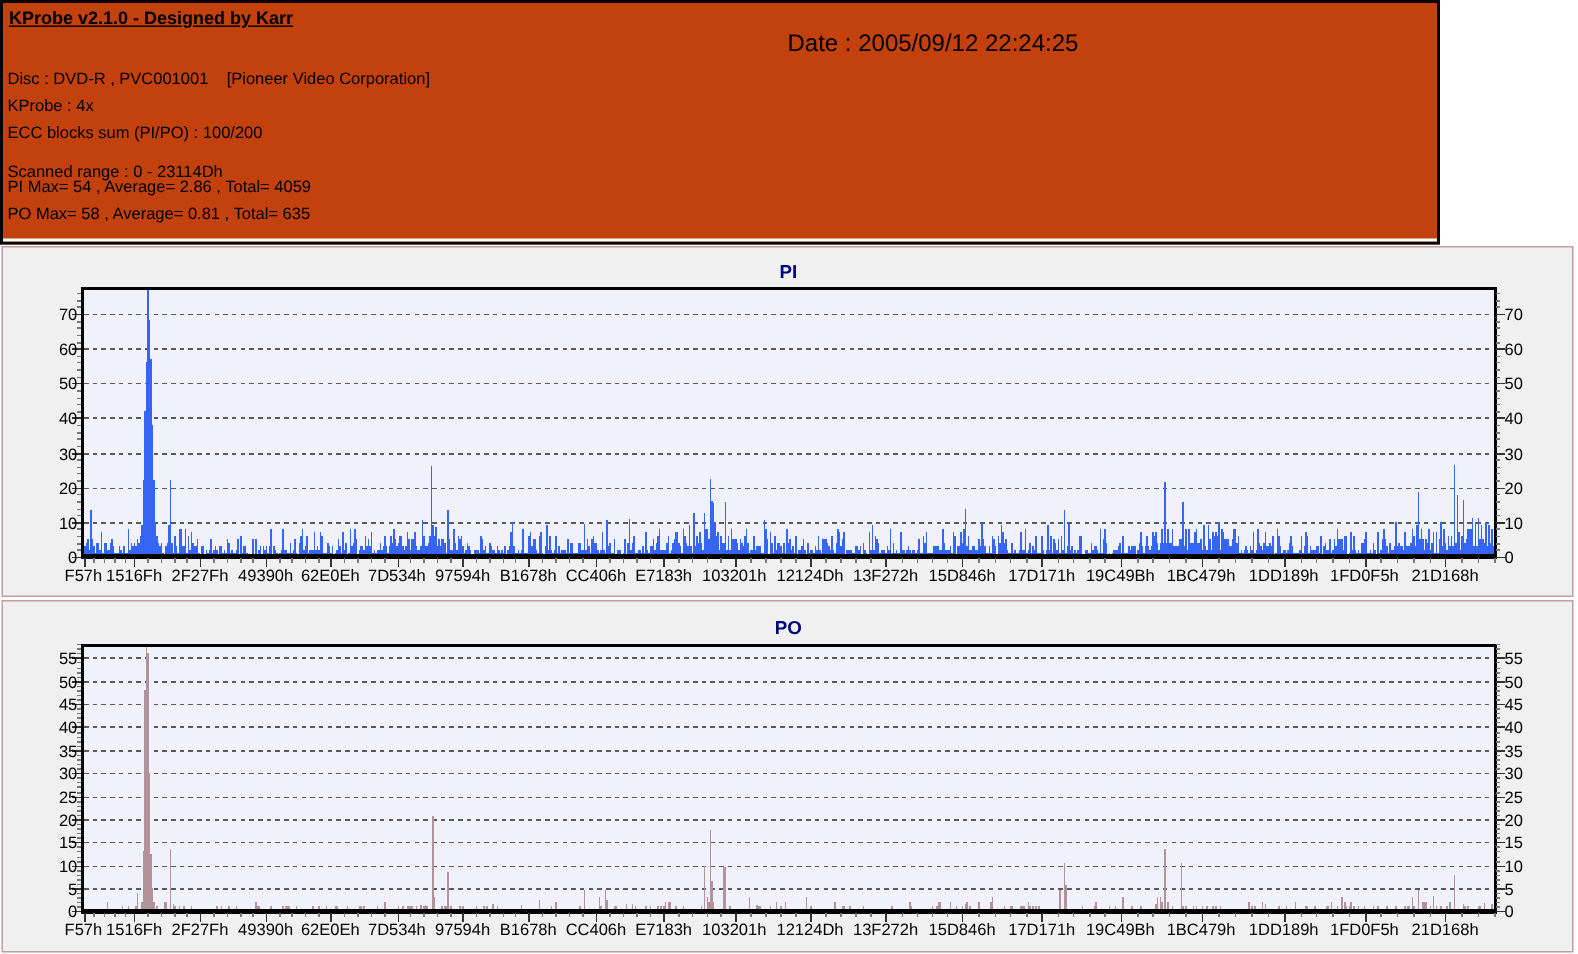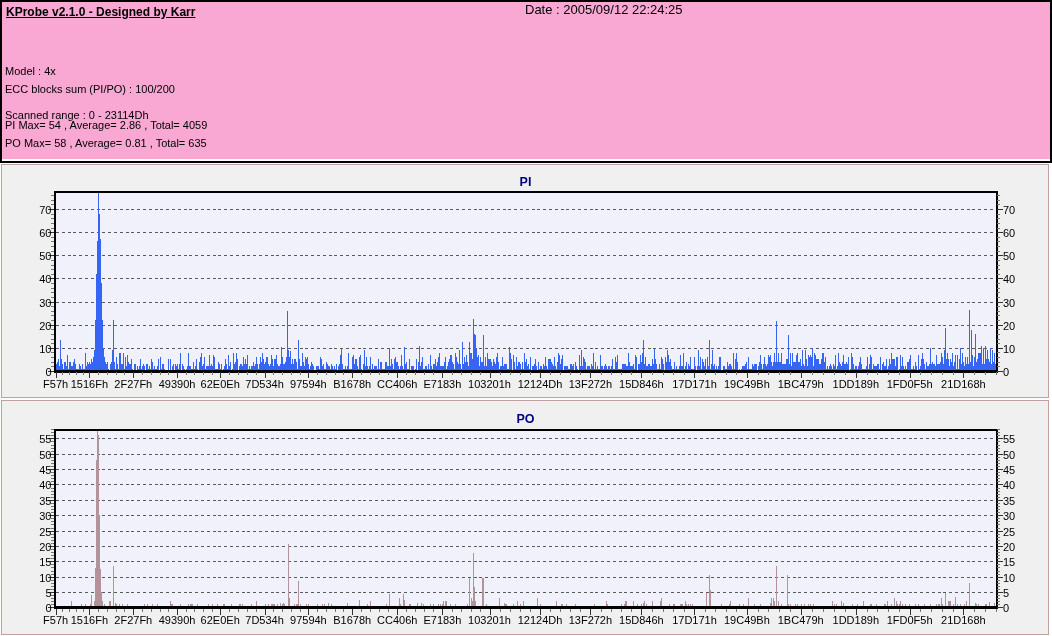--- a/index.html
+++ b/index.html
@@ -1,33 +1,34 @@
 <!DOCTYPE html>
 <html><head>
 <meta charset="utf-8">
 <style>
 html,body{margin:0;padding:0}
 body{width:1052px;height:636px;background:#fff;font-family:"Liberation Sans",sans-serif;position:relative;overflow:hidden}
 *{box-sizing:border-box}
-#hdr{position:absolute;left:0;top:0;width:1052px;height:163px;background:#f9a8d4;border:2px solid #000}
+#hdr{position:absolute;left:0;top:0;width:960px;height:163px;background:#c2410c;border:2px solid #000}
 #hdrw{position:absolute;left:0;top:157px;width:100%;height:2px;background:#fff}
 #ttl{position:absolute;left:4px;top:3px;font-size:12px;font-weight:bold;text-decoration:underline;color:#000}
-#date{position:absolute;left:523px;top:0;font-size:13px;color:#000}
+#date{position:absolute;left:523px;top:19px;font-size:16px;color:#000}
 .hl{position:absolute;left:3px;font-size:11px;color:#000;white-space:pre}
 .panel{position:absolute;left:1px;width:1048px;background:#f0f0f0;border:1px solid #c2a0a0}
 #p1{top:164px;height:234px}
 #p2{top:400px;height:235px}
 </style>
 </head>
 <body>
 <div id="hdr">
 <div id="hdrw"></div>
 <div id="ttl">KProbe v2.1.0 - Designed by Karr</div>
 <div id="date">Date : 2005/09/12 22:24:25</div>
-    <div class="hl" style="top:62.5px">Model : 4x</div>
+    <div class="hl" style="top:44.5px">Disc : DVD-R , PVC001001&nbsp;&nbsp;&nbsp;&nbsp;[Pioneer Video Corporation]</div>
+    <div class="hl" style="top:62.5px">KProbe : 4x</div>
     <div class="hl" style="top:80.5px">ECC blocks sum (PI/PO) : 100/200</div>
     <div class="hl" style="top:107px">Scanned range : 0 - 23114Dh</div>
     <div class="hl" style="top:116.5px">PI Max= 54 , Average= 2.86 , Total= 4059</div>
     <div class="hl" style="top:134.5px">PO Max= 58 , Average= 0.81 , Total= 635</div>
 </div>
 <div class="panel" id="p1"></div>
 <div class="panel" id="p2"></div>
 <svg width="1052" height="636" viewBox="0 0 1052 636" font-family="Liberation Sans, sans-serif" style="position:absolute;left:0;top:0">
     <rect x="54" y="191" width="943" height="180.0" fill="#f1f1fb"></rect>
     <path d="M56 348.5H995M56 325.5H995M56 302.5H995M56 278.5H995M56 255.5H995M56 232.5H995M56 209.5H995" stroke="#5a5a5a" stroke-width="1" fill="none" stroke-dasharray="3 2.8" shape-rendering="crispEdges"></path>

